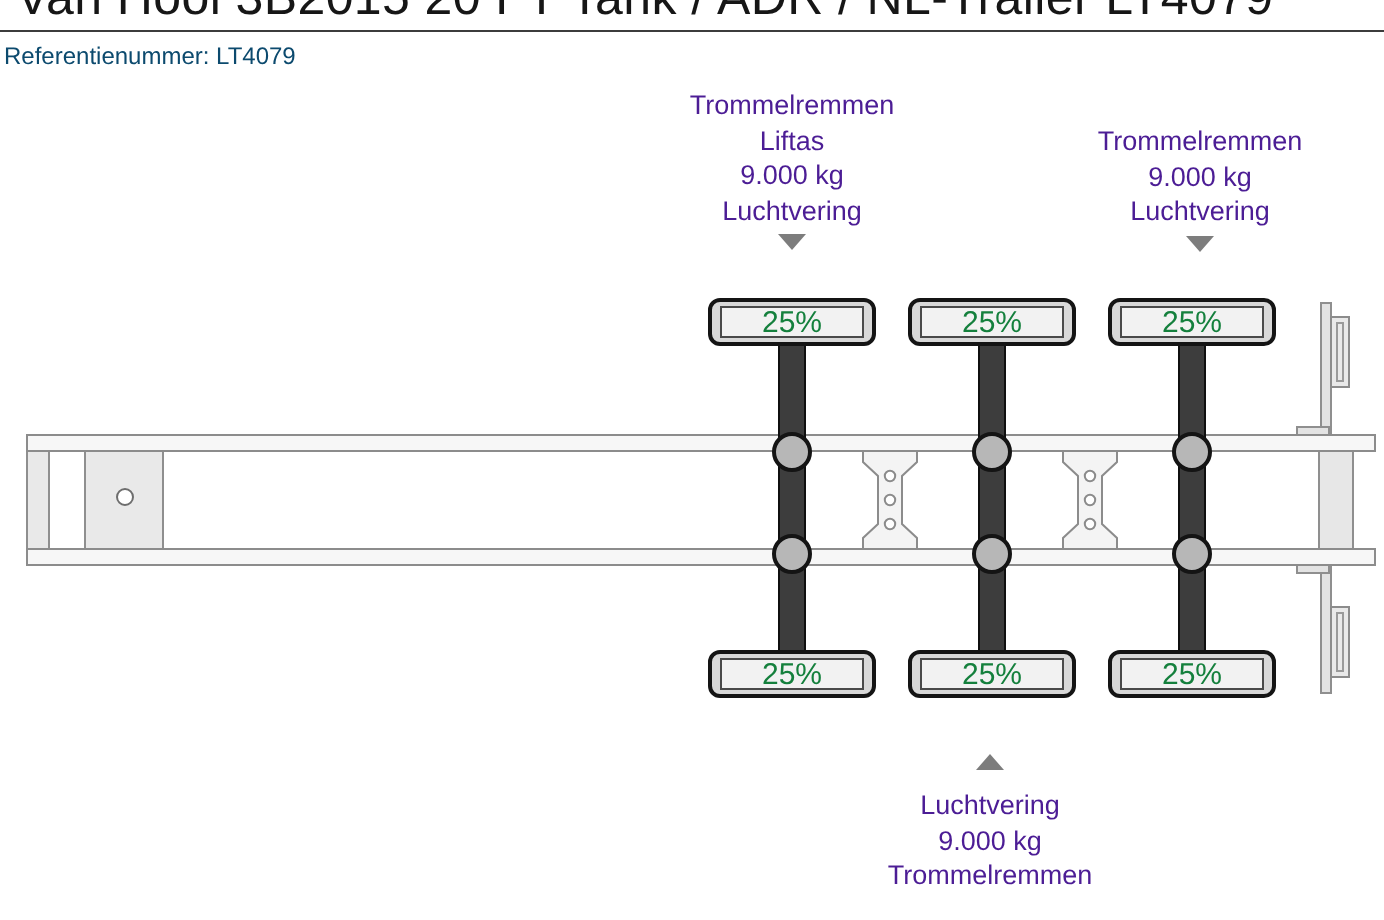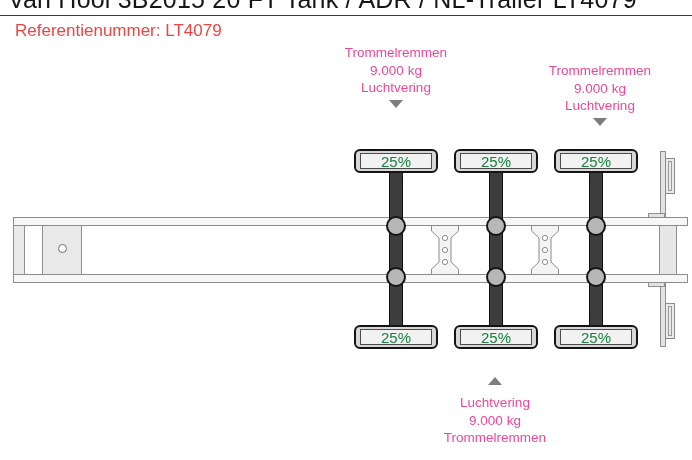--- a/index.html
+++ b/index.html
@@ -6,23 +6,23 @@
   html,body { background:#fff; }
   .screen {
     position:relative; width:692px; height:460px; overflow:hidden;
     background:#fff; font-family:"Liberation Sans","DejaVu Sans",sans-serif; color:#1a1a1a;
   }
   .title {
     position:absolute; left:8px; top:-15px; font-size:25px; font-weight:400;
     white-space:nowrap; letter-spacing:0.2px; color:#161616;
   }
   .divider { position:absolute; left:0; top:15px; width:692px; height:0; border-top:1.5px solid #3c3c3c; }
-  .ref { position:absolute; left:15px; top:21px; font-size:17px; color:#ef4444; }
+  .ref { position:absolute; left:2px; top:21px; font-size:12px; color:#0c4a6e; }
 
-  .label-block { position:absolute; width:180px; text-align:center; font-size:13.5px; line-height:17.5px; color:#ec4899; }
+  .label-block { position:absolute; width:180px; text-align:center; font-size:13.5px; line-height:17.5px; color:#4c1d95; }
   .lb1 { left:306px; top:44px; }
   .lb3 { left:510px; top:62px; }
   .lb2 { left:405px; top:377px; }
   .arr { width:0; height:0; margin:3px auto 0; border-left:7px solid transparent; border-right:7px solid transparent; }
   .arr-down { border-top:8px solid #7d7d7d; }
   .arr-up   { border-bottom:8px solid #7d7d7d; margin:0 auto 9px; }
 
   
   .rail { position:absolute; left:13px; width:675px; height:9px; background:#f7f7f7; border:1px solid #8c8c8c; z-index:2; }
   .rail-top { top:217px; } .rail-bottom { top:274px; }
@@ -57,20 +57,21 @@
 <body>
 
 <div class="screen">
 
   <div class="title">Van Hool 3B2015 20 FT Tank / ADR / NL-Trailer LT4079</div>
   <div class="divider"></div>
   <div class="ref">Referentienummer: LT4079</div>
 
   <div class="label-block lb1">
     <div>Trommelremmen</div>
+    <div>Liftas</div>
     <div>9.000 kg</div>
     <div>Luchtvering</div>
     <div class="arr arr-down"></div>
   </div>
 
   <div class="label-block lb3">
     <div>Trommelremmen</div>
     <div>9.000 kg</div>
     <div>Luchtvering</div>
     <div class="arr arr-down"></div>

